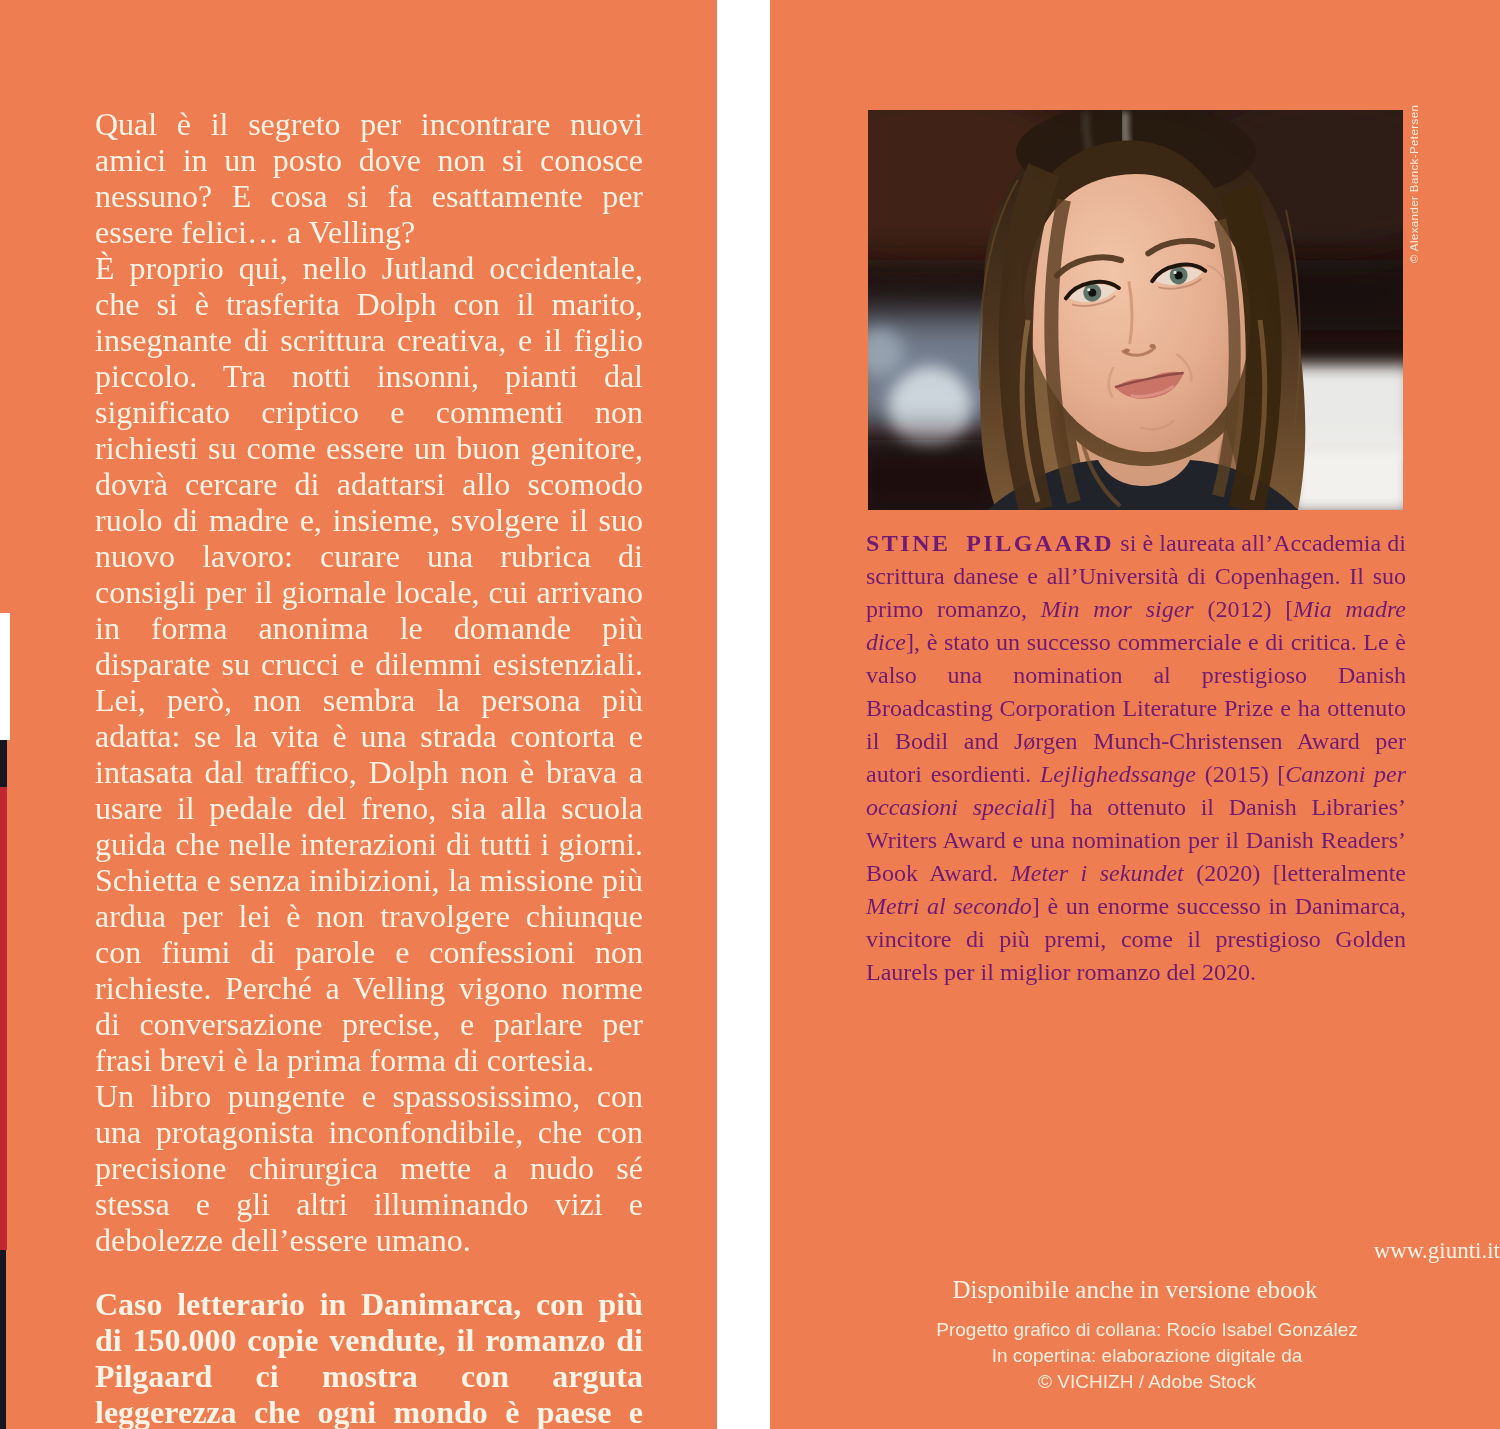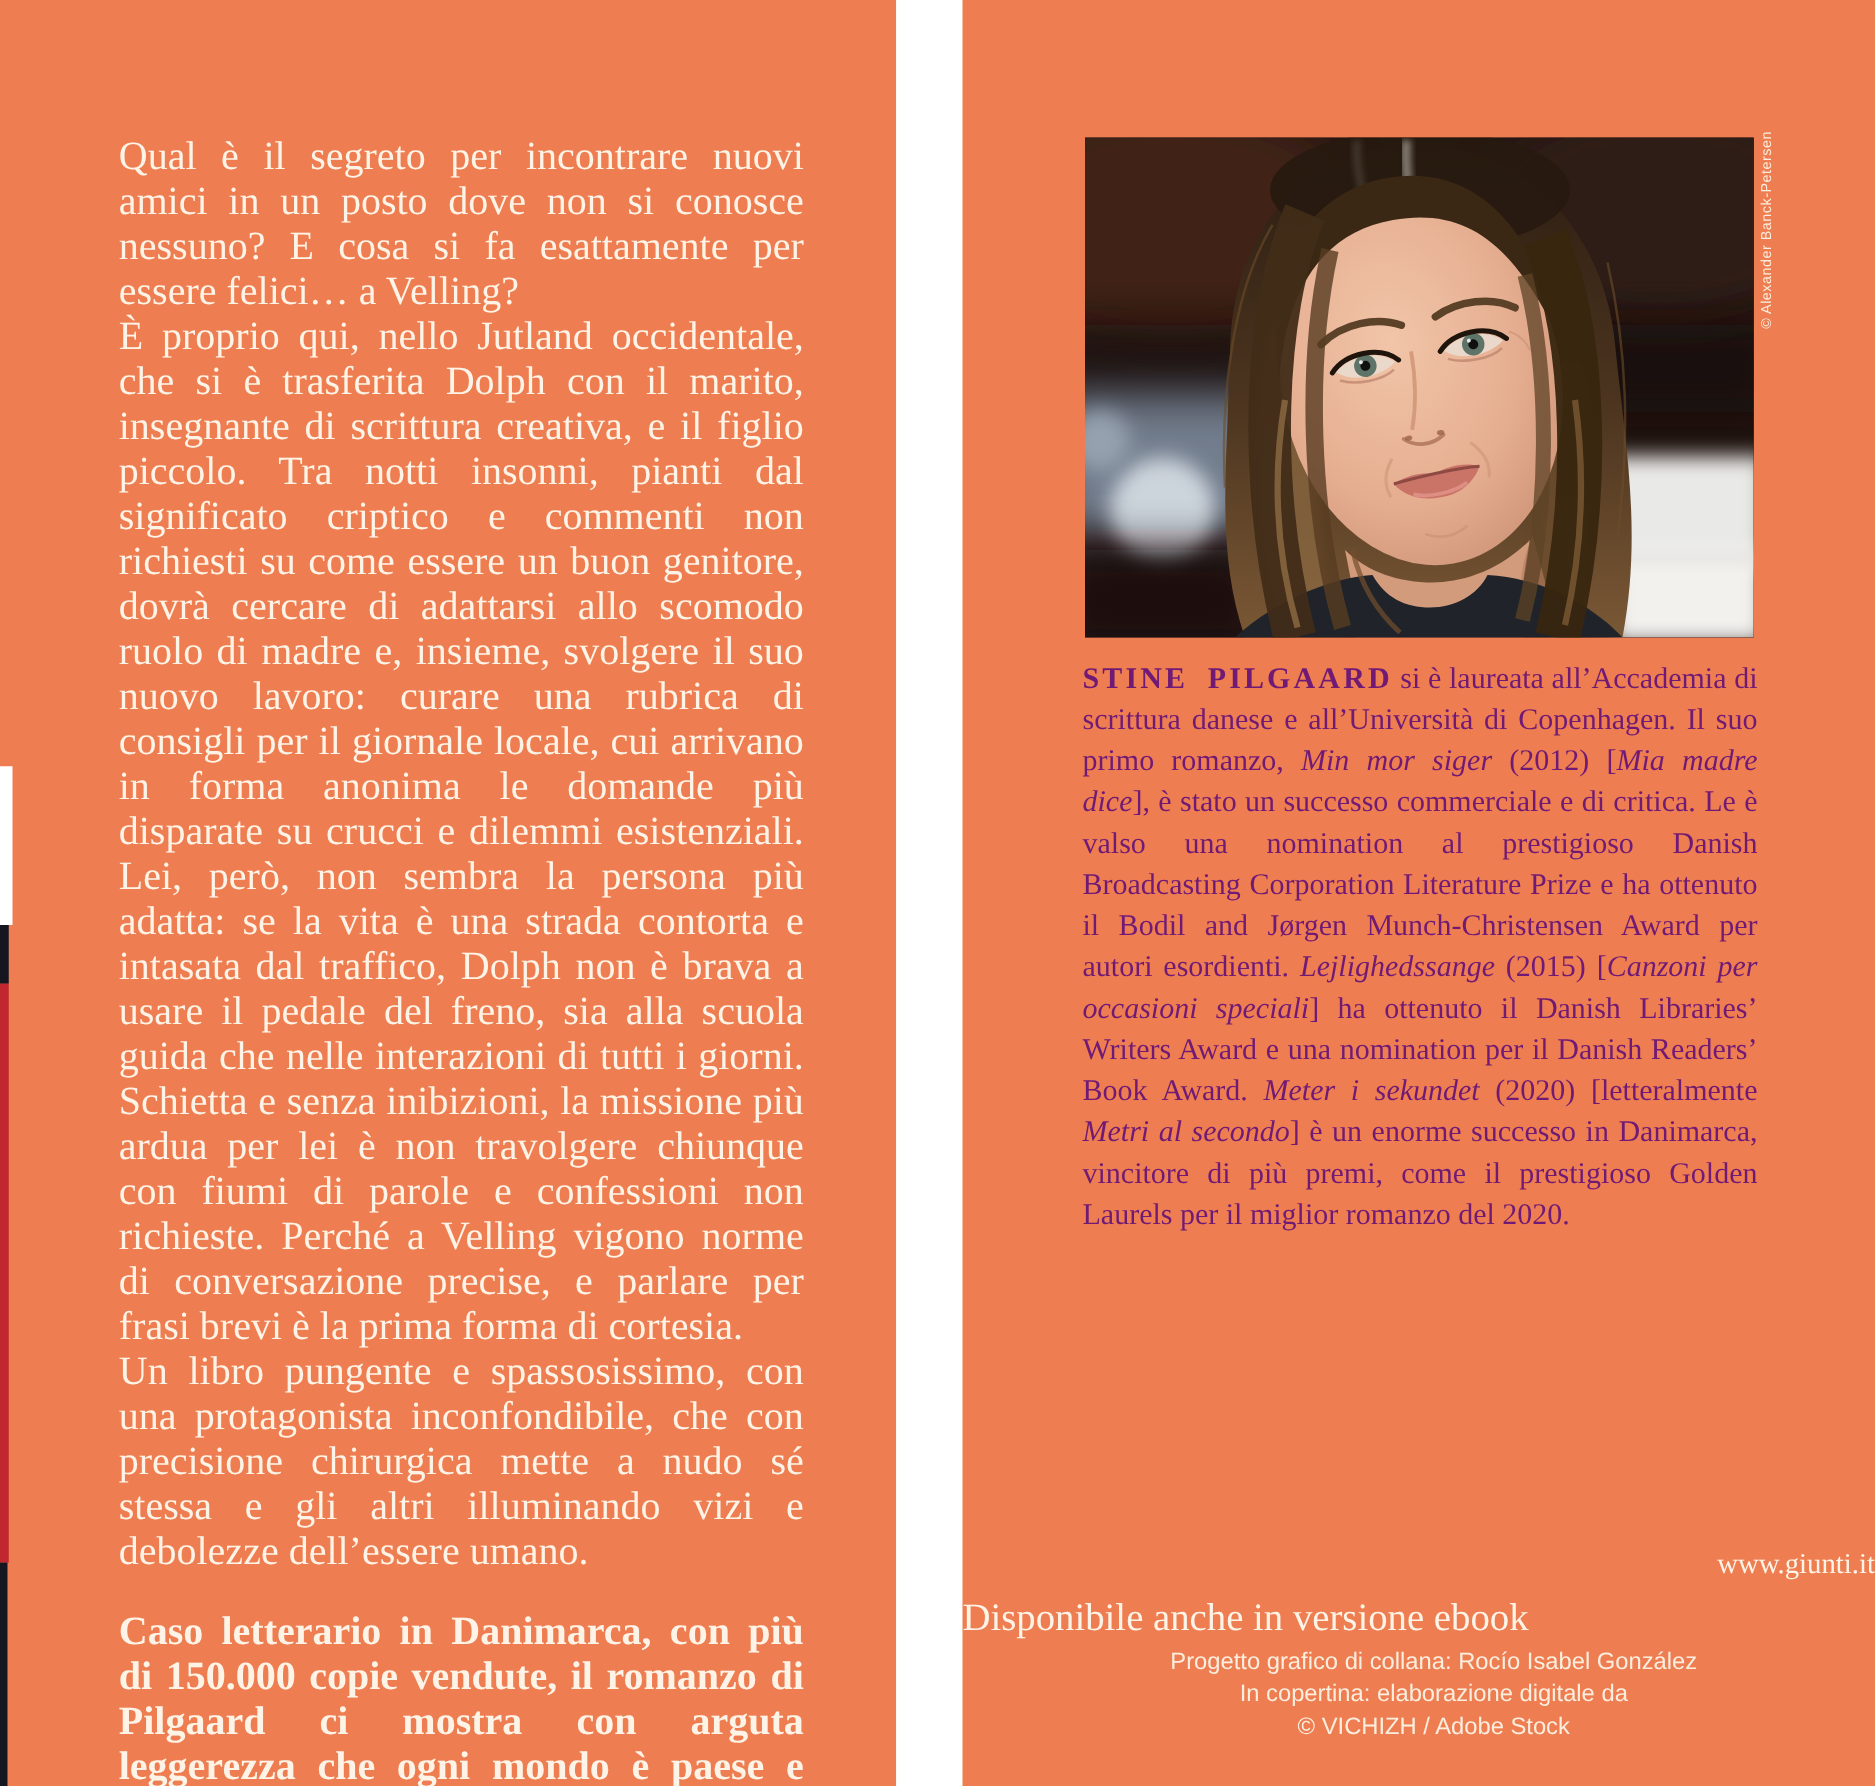--- a/index.html
+++ b/index.html
@@ -29,22 +29,22 @@
 
   
   .bio{position:absolute;left:96px;top:527px;width:540px;margin:0;color:#701a75;
        font-size:24px;line-height:33px;text-align:justify;}
   .bio .name{font-weight:bold;letter-spacing:2.5px;word-spacing:7px;}
   .bio .i{font-style:italic;}
 
   
   .website{position:absolute;left:0;top:1238px;width:100%;text-align:right;
            font-size:23px;color:#fdf4e7;}
-  .ebook{position:absolute;left:0;top:1276px;width:100%;text-align:left;
-         font-size:31px;color:#fdf4e7;}
+  .ebook{position:absolute;left:0;top:1276px;width:100%;text-align:center;
+         font-size:25px;color:#fdf4e7;}
   .print-credits{position:absolute;left:12px;top:1317px;width:100%;text-align:center;
                  font-family:"Liberation Sans",sans-serif;font-size:19px;
                  line-height:26px;color:#fbeede;}
 
   
   .edge{position:absolute;left:0;}
   .edge.white{top:613px;width:10px;height:127px;background:#ffffff;}
   .edge.dark1{top:740px;width:7px;height:47px;background:#161620;}
   .edge.red{top:787px;width:7px;height:463px;background:#c1272f;}
   .edge.dark2{top:1250px;width:6px;height:179px;background:#161620;}

